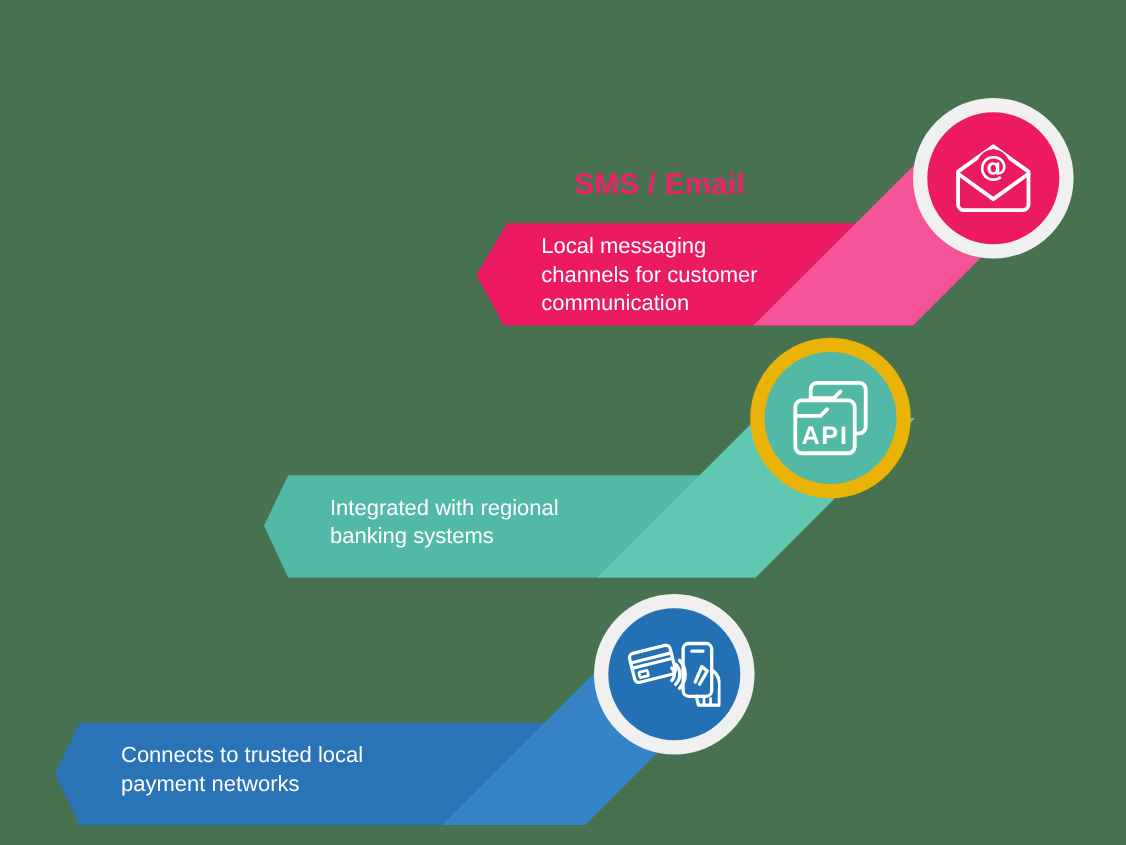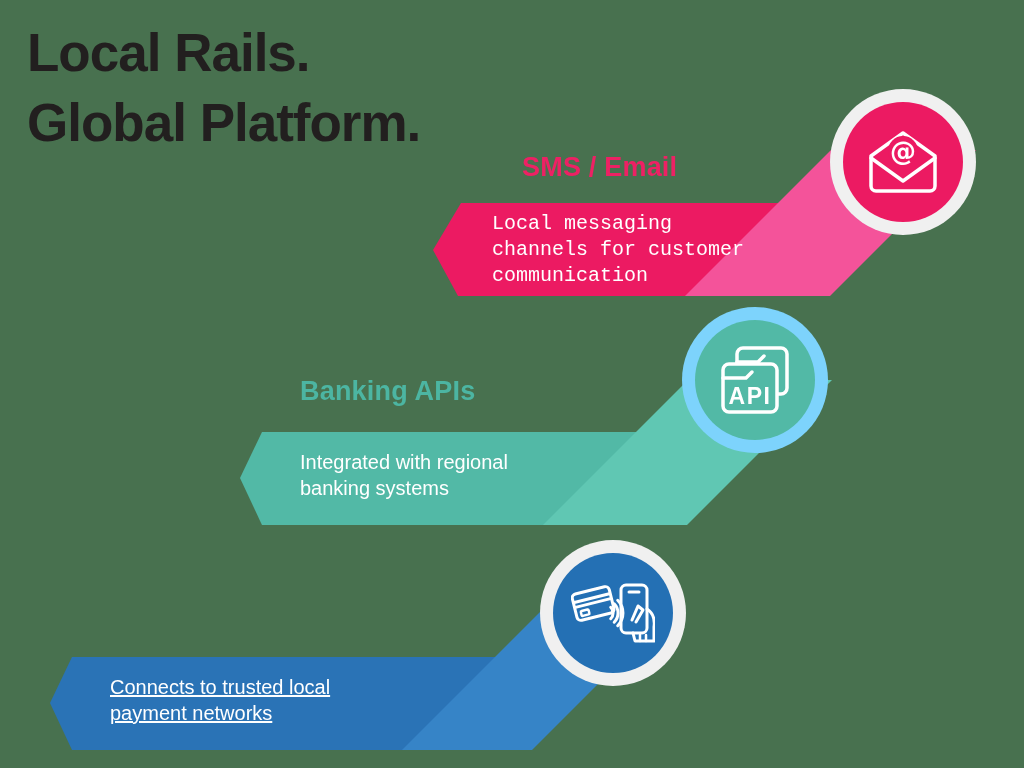--- a/index.html
+++ b/index.html
@@ -43,25 +43,25 @@
   }
   .tier-desc {
     position: absolute;
     z-index: 3;
     color: #FFFFFF;
     font-size: 20px;
     line-height: 26px;
     white-space: pre-line;
   }
   .label-1 { left: 492px; top: 152px; margin-left: 30px; }
-  .desc-1  { left: 492px; top: 211px; font-family: Liberation Mono, monospace; }
+  .desc-1  { left: 492px; top: 211px; }
   .label-2 { left: 300px; top: 376px; }
   .desc-2  { left: 300px; top: 449px; }
   .label-3 { left: 110px; top: 615px; }
-  .desc-3  { left: 110px; top: 674px; text-decoration: underline; }
+  .desc-3  { left: 110px; top: 674px; }
   .badge {
     position: absolute;
     z-index: 4;
     width: 146px;
     height: 146px;
     border-radius: 50%;
     background: #F0F0F0;
   }
   .badge-1 { left: 830px; top: 89px; }
   .badge-2 { left: 682px; top: 307px; }
@@ -76,24 +76,20 @@
     align-items: center;
     justify-content: center;
   }
   .badge-inner svg { display: block; }
 </style>
 </head>
 <body>
 
 <div class="canvas">
 
-  <div class="page-title">
-    <div>Local Rails.</div>
-    <div>Global Platform.</div>
-  </div>
 
   <svg class="shapes" viewBox="0 0 1024 768" aria-hidden="true">
 
     <polygon points="433,250 461,203 830,203 830,296 458,296" fill="#EC1A62"></polygon>
     <polygon points="685,296 830,296 976,150 831,150" fill="#F4539A"></polygon>
 
     <polygon points="240,478 262,432 687,432 687,525 262,525" fill="#52B9A6"></polygon>
     <polygon points="543,525 687,525 832,380 688,380" fill="#60C7B3"></polygon>
 
     <polygon points="50,703 72,657 532,657 532,750 72,750" fill="#2A73B6"></polygon>
@@ -110,24 +106,23 @@
         <g fill="none" stroke="#FFFFFF" stroke-width="3.5" stroke-linejoin="round" stroke-linecap="round">
           <path d="M10 36 L42 13 L74 36 V66 a5 5 0 0 1 -5 5 H15 a5 5 0 0 1 -5 -5 Z"></path>
           <path d="M10 38 L42 61 L74 38"></path>
         </g>
         <circle cx="42" cy="31" r="15" fill="#EC1A62"></circle>
         <text x="42" y="40" text-anchor="middle" fill="#FFFFFF" font-family="DejaVu Sans, sans-serif" font-size="26" font-weight="bold">@</text>
       </svg>
     </div>
   </div>
 
-  <div class="tier-label label-2" style="color: rgb(76, 181, 162);">Banking APIs</div>
   <div class="tier-desc desc-2">Integrated with regional
 banking systems</div>
-  <div class="badge badge-2" style="background: #7dd3fc;">
+  <div class="badge badge-2" style="background: #eab308;">
     <div class="badge-inner" style="background: rgb(82, 185, 166);">
       <svg width="84" height="84" viewBox="0 0 84 84">
         <g fill="none" stroke="#FFFFFF" stroke-width="3.5" stroke-linejoin="round" stroke-linecap="round">
           <rect x="24" y="10" width="50" height="46" rx="6"></rect>
           <path d="M24 24 H45 L51 18"></path>
         </g>
         <rect x="10" y="26" width="54" height="48" rx="6" stroke="#FFFFFF" stroke-width="3.5" fill="#52B9A6"></rect>
         <path d="M10 40 H33 L39 34" fill="none" stroke="#FFFFFF" stroke-width="3.5" stroke-linejoin="round" stroke-linecap="round"></path>
         <text x="37" y="66" text-anchor="middle" fill="#FFFFFF" letter-spacing="1.5" font-family="Liberation Sans, sans-serif" font-size="23" font-weight="bold">API</text>
       </svg>

